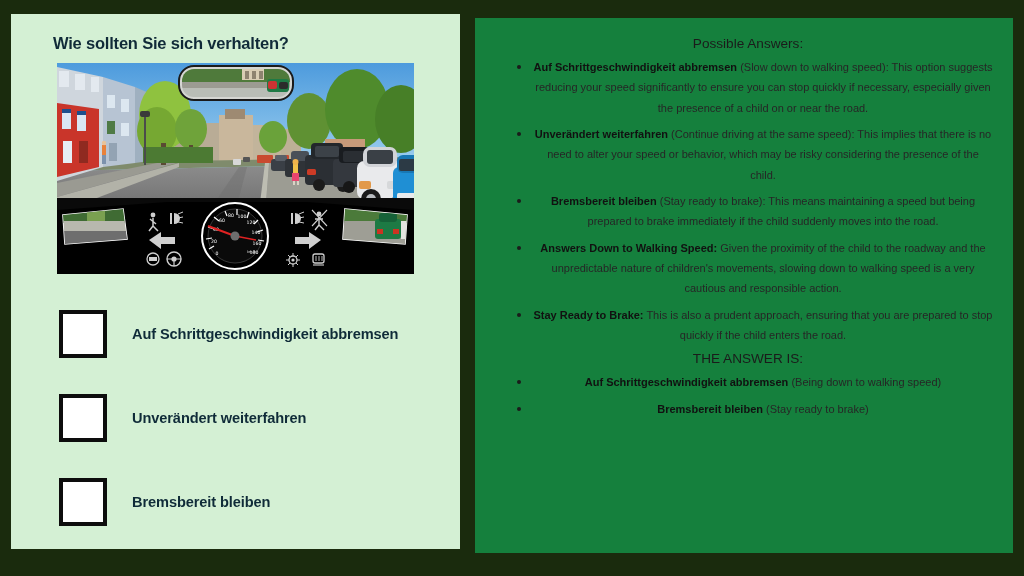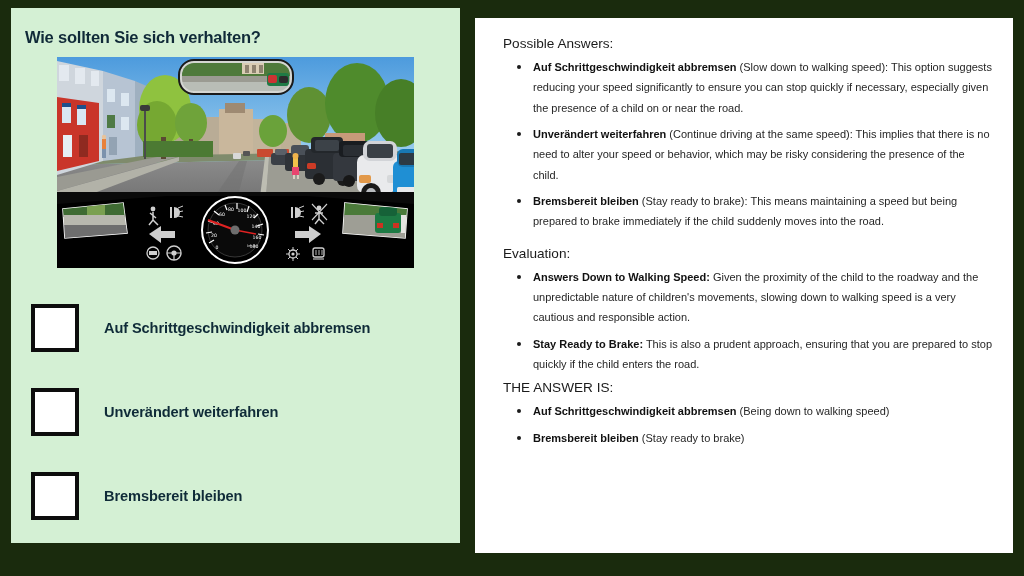--- a/index.html
+++ b/index.html
@@ -16,26 +16,26 @@
   .stage {
     position: relative;
     width: 1024px;
     height: 576px;
   }
 
   
   .question-card {
     position: absolute;
     left: 11px;
-    top: 8px;
+    top: 14px;
     width: 449px;
     height: 535px;
     background: #d4f0d4;
     box-sizing: border-box;
-    padding: 16px 2px;
+    padding: 16px 30px;
   }
   .question-title {
     font-size: 16.5px;
     font-weight: bold;
     color: #102a38;
     letter-spacing: -0.2px;
     margin: 4px 0 10px 12px;
   }
 
   
@@ -77,24 +77,25 @@
     letter-spacing: -0.1px;
   }
 
   
   .answer-card {
     position: absolute;
     left: 475px;
     top: 18px;
     width: 538px;
     height: 535px;
-    background: #ffffff;
+    background: #15803d;
     box-sizing: border-box;
     padding: 12px 20px 10px 28px;
     overflow: hidden;
+    text-align: center;
   }
   .sec-head {
     font-size: 13.6px;
     color: #1b1b1b;
     margin: 6px 0 6px 0;
     font-weight: normal;
   }
   .sec-head.eval { margin-top: 14px; }
   .sec-head.answer { margin-top: 0; }
   ul.bullets {
@@ -447,21 +448,20 @@
         <span class="b">Auf Schrittgeschwindigkeit abbremsen</span><span> (Slow down to walking speed): This option suggests reducing your speed significantly to ensure you can stop quickly if necessary, especially given the presence of a child on or near the road.</span>
       </li>
       <li>
         <span class="b">Unverändert weiterfahren</span><span> (Continue driving at the same speed): This implies that there is no need to alter your speed or behavior, which may be risky considering the presence of the child.</span>
       </li>
       <li>
         <span class="b">Bremsbereit bleiben</span><span> (Stay ready to brake): This means maintaining a speed but being prepared to brake immediately if the child suddenly moves into the road.</span>
       </li>
     </ul>
 
-    <div class="sec-head eval">Evaluation:</div>
 
     <ul class="bullets">
       <li>
         <span class="b">Answers Down to Walking Speed:</span><span> Given the proximity of the child to the roadway and the unpredictable nature of children's movements, slowing down to walking speed is a very cautious and responsible action.</span>
       </li>
       <li>
         <span class="b">Stay Ready to Brake:</span><span> This is also a prudent approach, ensuring that you are prepared to stop quickly if the child enters the road.</span>
       </li>
     </ul>
 

